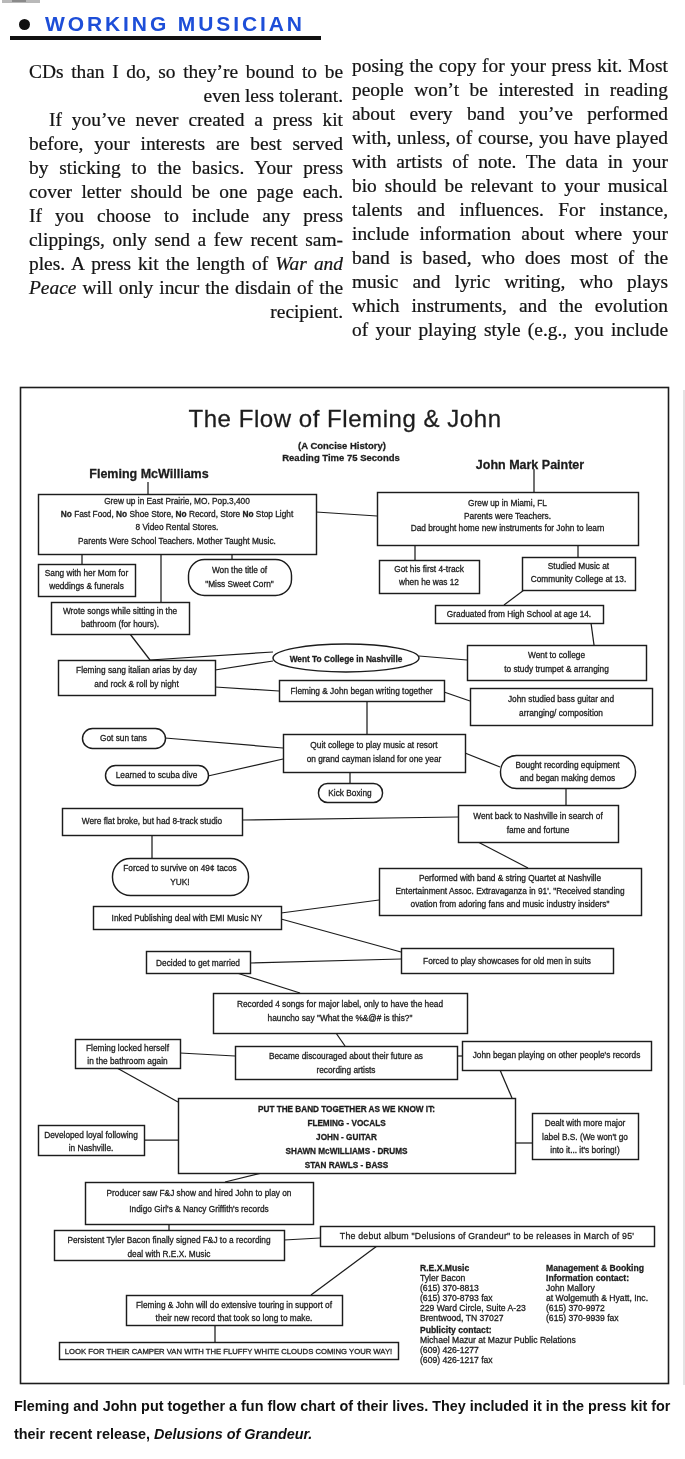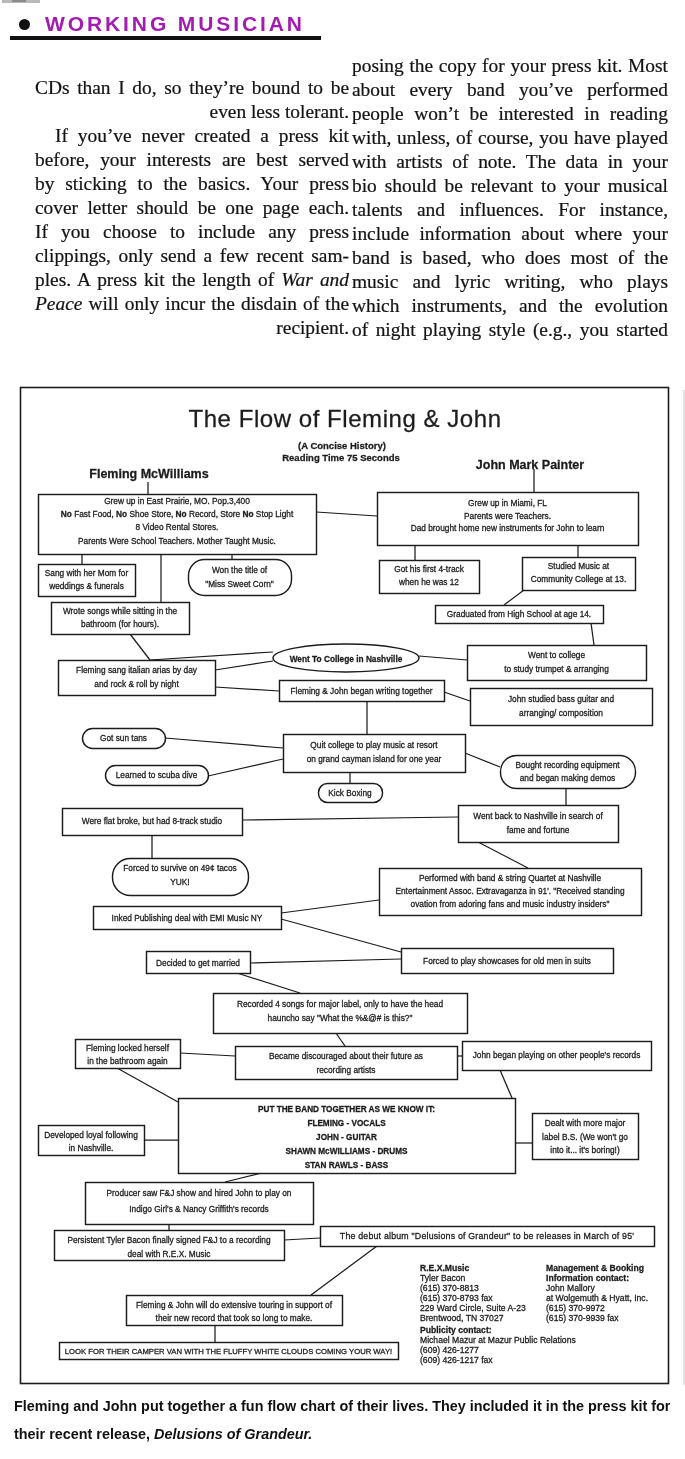--- a/index.html
+++ b/index.html
@@ -1,54 +1,54 @@
 <!DOCTYPE html>
 <html><head><meta charset="utf-8">
 <style>
 svg text{stroke:#1c1c1c;stroke-width:0.28px;paint-order:stroke;}
 html,body{margin:0;padding:0;}
 body{width:685px;height:1459px;position:relative;background:#ffffff;overflow:hidden;}
 .col{position:absolute;font-family:"Liberation Serif",serif;font-size:19.4px;line-height:24px;color:#141414;width:314px;-webkit-text-stroke:0.22px #141414;}
 .jl{text-align:justify;text-align-last:justify;}
 .ll{text-align:right;}
-.hdr{position:absolute;left:45px;top:12px;font-family:"Liberation Sans",sans-serif;font-weight:bold;font-size:21px;letter-spacing:2.9px;color:#a21caf;}
+.hdr{position:absolute;left:45px;top:12px;font-family:"Liberation Sans",sans-serif;font-weight:bold;font-size:21px;letter-spacing:2.9px;color:#1d4ed8;}
 .bullet{position:absolute;left:19px;top:19px;width:11px;height:11px;border-radius:50%;background:#111;}
 .bar{position:absolute;left:10px;top:36px;width:311px;height:3.5px;background:#111;}
 .cap{position:absolute;left:14px;top:1392px;width:684px;font-family:"Liberation Sans",sans-serif;font-weight:bold;font-size:14.4px;line-height:28px;color:#111;white-space:nowrap;}
 </style></head>
 <body>
 <div class="bullet"></div>
 <div class="hdr">WORKING MUSICIAN</div>
 <div class="bar"></div>
-<div class="col" style="left:35px;top:60px;margin-top:16px;">
+<div class="col" style="left:29px;top:60px;">
 <div class="jl">CDs than I do, so they’re bound to be</div>
 <div class="ll">even less tolerant.</div>
 <div class="jl" style="text-indent:20px">If you’ve never created a press kit</div>
 <div class="jl">before, your interests are best served</div>
 <div class="jl">by sticking to the basics. Your press</div>
 <div class="jl">cover letter should be one page each.</div>
 <div class="jl">If you choose to include any press</div>
 <div class="jl">clippings, only send a few recent sam-</div>
 <div class="jl">ples. A press kit the length of <i>War and</i></div>
 <div class="jl"><i>Peace</i> will only incur the disdain of the</div>
 <div class="ll">recipient.</div>
 </div>
 <div class="col" style="left:352px;top:54px;width:316px;">
 <div class="jl">posing the copy for your press kit. Most</div>
+<div class="jl">people won’t be interested in reading</div>
 <div class="jl">about every band you’ve performed</div>
-<div class="jl">people won’t be interested in reading</div>
 <div class="jl">with, unless, of course, you have played</div>
 <div class="jl">with artists of note. The data in your</div>
 <div class="jl">bio should be relevant to your musical</div>
 <div class="jl">talents and influences. For instance,</div>
 <div class="jl">include information about where your</div>
 <div class="jl">band is based, who does most of the</div>
 <div class="jl">music and lyric writing, who plays</div>
 <div class="jl">which instruments, and the evolution</div>
-<div class="jl">of night playing style (e.g., you started</div>
+<div class="jl">of your playing style (e.g., you include</div>
 </div>
 <svg width="685" height="1459" viewBox="0 0 685 1459" style="position:absolute;left:0;top:0;" font-family="Liberation Sans, sans-serif" stroke="none">
 <rect x="20.5" y="387.5" width="648" height="996" fill="none" stroke="#1c1c1c" stroke-width="1.6"></rect>
 <text x="345" y="427" font-size="24" letter-spacing="0.55" text-anchor="middle" fill="#1c1c1c">The Flow of Fleming &amp; John</text>
 <text x="342" y="449" font-size="9.5" font-weight="bold" text-anchor="middle" fill="#1c1c1c">(A Concise History)</text>
 <text x="341" y="461" font-size="9.5" font-weight="bold" text-anchor="middle" fill="#1c1c1c">Reading Time 75 Seconds</text>
 <text x="149" y="478" font-size="12.5" font-weight="bold" text-anchor="middle" fill="#1c1c1c">Fleming McWilliams</text>
 <text x="530" y="469" font-size="12.5" font-weight="bold" text-anchor="middle" fill="#1c1c1c">John Mark Painter</text>
 <line x1="148" y1="482" x2="148" y2="494" stroke="#1c1c1c" stroke-width="1.25"></line>
 <line x1="534" y1="469" x2="534" y2="492" stroke="#1c1c1c" stroke-width="1.25"></line>

